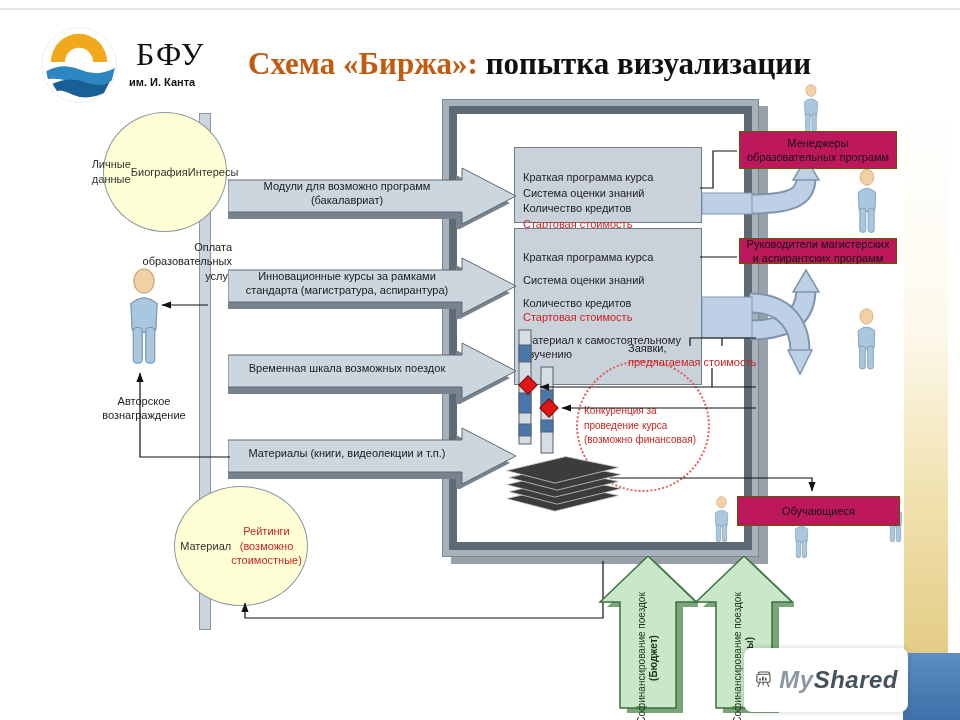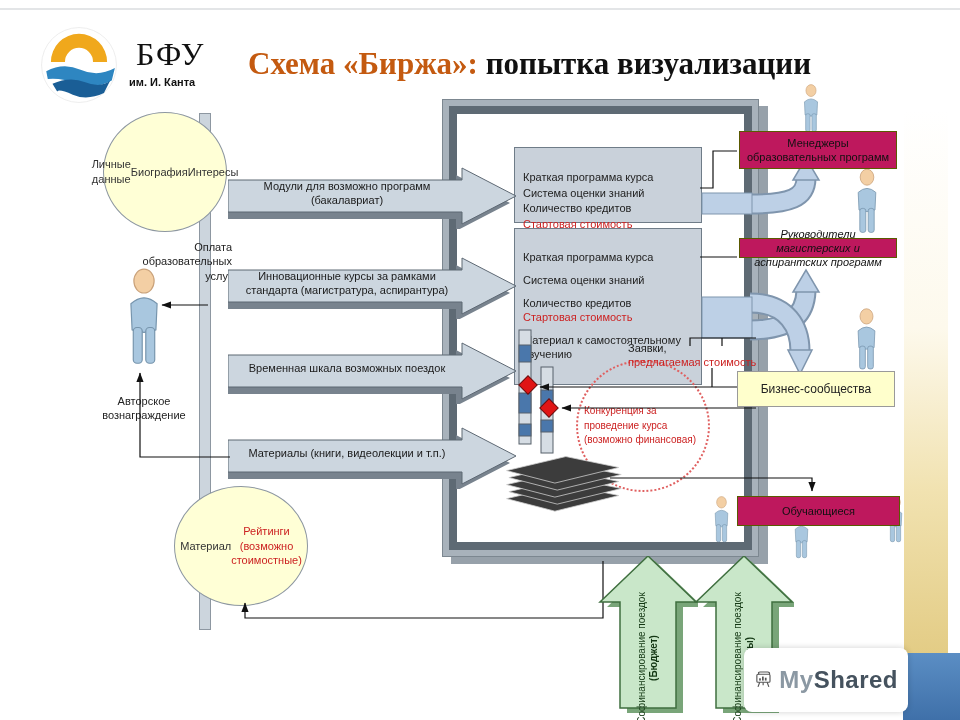--- a/index.html
+++ b/index.html
@@ -53,39 +53,39 @@
   
   .competition{left:576px;top:360px;width:134px;height:132px;border-radius:50%;border:2px dotted #e06060;
                color:#cc2222;font-size:10px;line-height:1.45;display:flex;align-items:center;justify-content:center;
                text-align:left;padding:6px;box-sizing:border-box;}
   .bids{left:628px;top:342px;width:160px;font-size:11px;line-height:1.25;}
 
   
   .ybox{background:#be185d;border:1px solid #5a5a00;display:flex;align-items:center;justify-content:center;
         text-align:center;font-size:11px;line-height:1.3;color:#111;box-sizing:border-box;padding:2px 6px;}
   .managers{left:739px;top:131px;width:158px;height:38px;}
-  .heads{left:739px;top:238px;width:158px;height:20px;font-style:italic;}
+  .heads{left:739px;top:238px;width:158px;height:26px;}
   .students{left:737px;top:496px;width:163px;height:30px;}
   .business{left:737px;top:371px;width:158px;height:36px;background:#ffffcc;border:1px solid #9a9a9a;
             display:flex;align-items:center;justify-content:center;font-size:12px;color:#222;box-sizing:border-box;}
 
   
   .ga{width:100px;height:158px;}
   .ga-label{position:absolute;left:-15px;top:80px;width:130px;height:44px;transform:rotate(-90deg);
             display:flex;flex-direction:column;align-items:center;justify-content:center;
             font-size:10px;line-height:1.25;color:#143814;white-space:nowrap;}
   .ga-label .l2{font-weight:bold;}
 
   
   .person{pointer-events:none;}
   .person svg{display:block;width:100%;height:100%;}
 
   
   .wm{left:744px;top:648px;width:164px;height:64px;background:#fff;border-radius:8px;
-      box-shadow:0 0 6px rgba(0,0,0,.18);display:flex;align-items:center;gap:7px;padding:0 10px;box-sizing:border-box;}
+      box-shadow:0 0 6px rgba(0,0,0,.18);display:flex;align-items:center;gap:7px;padding:0 10px;box-sizing:border-box;font-style:italic;}
   .wm-text{font-size:24px;font-weight:bold;letter-spacing:.5px;}
   .wm-my{color:#8b98a3;}
   .wm-shared{color:#45525e;}
 
   svg.overlay{left:0;top:0;pointer-events:none;}
 </style>
 </head>
 <body>
 
 <div class="slide">
@@ -282,21 +282,20 @@
       <svg viewBox="0 0 40 84" preserveAspectRatio="xMidYMid meet">
         <ellipse cx="20" cy="11" rx="8.5" ry="10" fill="#f3cfa4" stroke="#caa27a"></ellipse>
         <path d="M9,30 Q20,20 31,30 L30,52 Q20,56 10,52 Z" fill="#a9c7df" stroke="#7795ad"></path>
         <rect x="11" y="50" width="7.5" height="30" rx="3" fill="#a9c7df" stroke="#7795ad"></rect>
         <rect x="21.5" y="50" width="7.5" height="30" rx="3" fill="#a9c7df" stroke="#7795ad"></rect>
       </svg>
     </div>
 
   <div class="abs ybox managers">Менеджеры образовательных программ</div>
   <div class="abs ybox heads">Руководители магистерских и аспирантских программ</div>
-  <div class="abs business">Бизнес-сообщества</div>
   <div class="abs ybox students">Обучающиеся</div>
 
   <div class="abs ga" style="left:598px;top:556px">
     <svg width="100" height="158">
       <g transform="translate(7,5)">
           <polygon points="50,0 98,46 78,46 78,152 22,152 22,46 2,46" fill="#79a579"></polygon>
         </g>
       <polygon points="50,0 98,46 78,46 78,152 22,152 22,46 2,46" fill="#c9e7c9" stroke="#3f6f3f" stroke-width="1.5"></polygon>
     </svg>
     <div class="ga-label">

